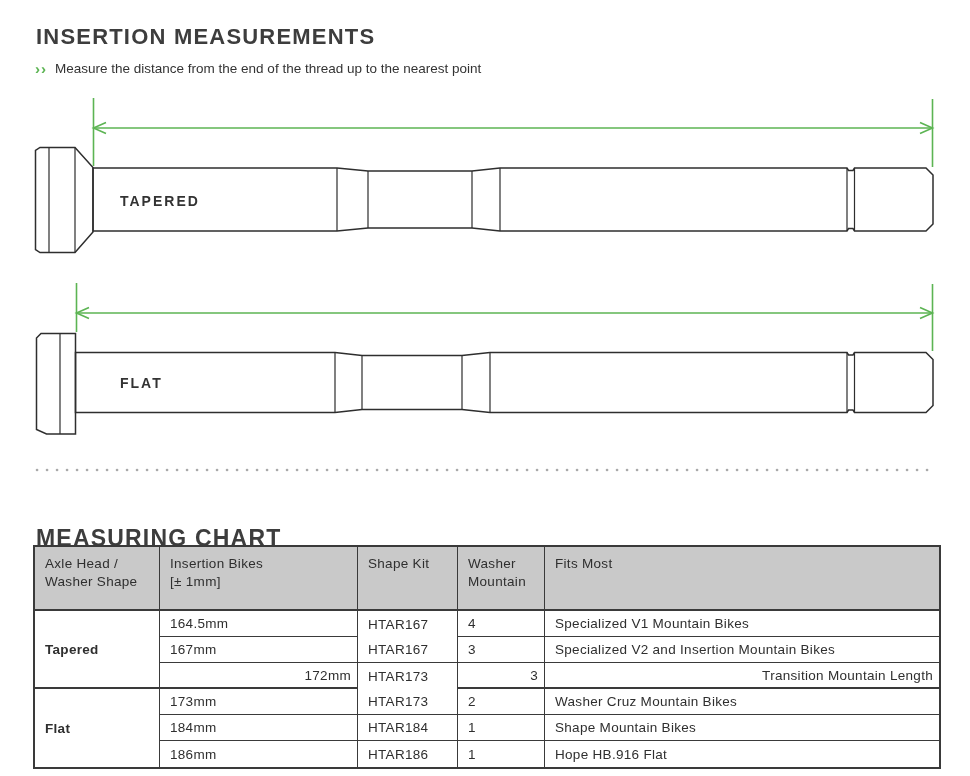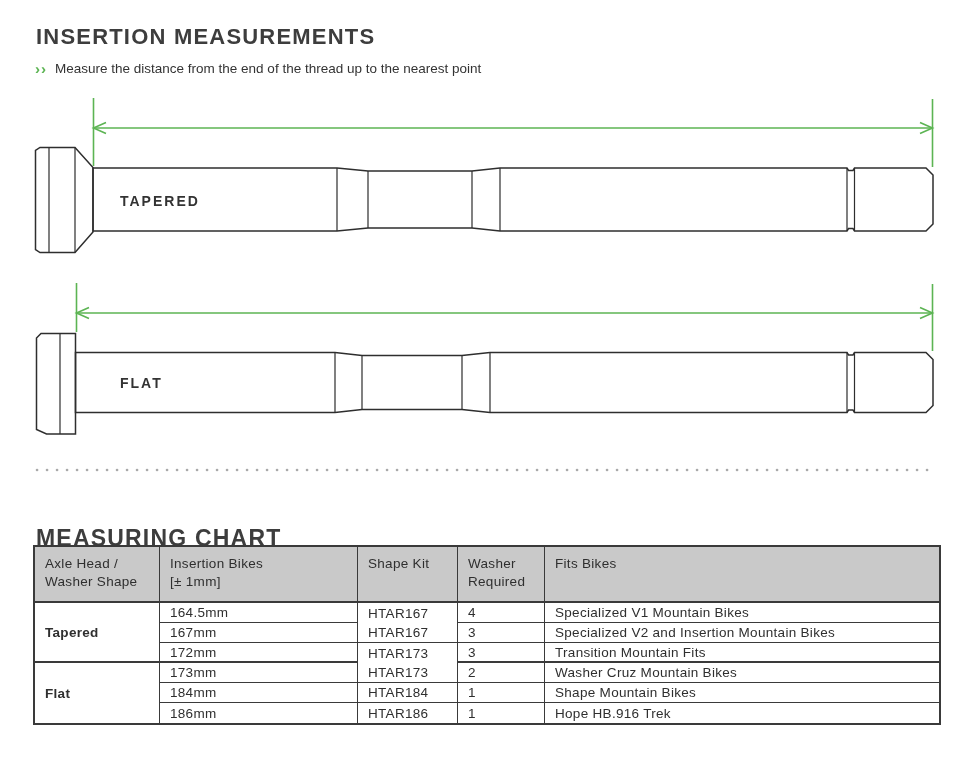--- a/index.html
+++ b/index.html
@@ -51,36 +51,36 @@
     position:absolute;top:545px;left:33px;width:904px;
     border-collapse:separate;border-spacing:0;
     border:2px solid var(--table-border);
     table-layout:fixed;
   }
   .chart-table th{
     background:var(--header-bg);
     text-align:left;vertical-align:top;
     font-weight:400;font-size:13.5px;line-height:1.35;letter-spacing:0.3px;
     color:#2f2f2f;
-    padding:8px 6px 0 10px;height:56px;
+    padding:8px 6px 0 10px;height:64px;
     border-right:1px solid var(--table-border);
     border-bottom:2px solid var(--table-border);
     white-space:pre-line;
   }
   .chart-table td{
     font-size:13.5px;letter-spacing:0.3px;color:#2f2f2f;
-    padding:0 6px 0 10px;height:20px;vertical-align:middle;
+    padding:0 6px 0 10px;height:26px;vertical-align:middle;
     border-right:1px solid var(--table-border);
     border-bottom:1px solid var(--table-border);
     white-space:nowrap;overflow:hidden;
   }
   .chart-table th:last-child,
   .chart-table td:last-child{border-right:0;}
   .chart-table tr:last-child td{border-bottom:0;}
-  .chart-table td.grp-end{border-bottom:2px solid var(--table-border);}
+  .chart-table td.grp-end{border-bottom:2px solid var(--table-border);text-align:right;}
   .chart-table td.kit-nb{border-bottom:0;}
   .chart-table td.c-shape{font-weight:700;}
   .chart-table td.shape-tapered{border-bottom:2px solid var(--table-border);}
   .chart-table td.shape-flat{border-bottom:0;}
 </style>
 </head>
 <body>
 
 <svg class="diagram-svg" width="970" height="485" viewBox="0 0 970 485" aria-hidden="true">
 
@@ -139,57 +139,57 @@
       <col style="width:394px">
   </colgroup>
   <thead>
     <tr>
       <th>Axle Head /
 Washer Shape</th>
       <th>Insertion Bikes
 [± 1mm]</th>
       <th>Shape Kit</th>
       <th>Washer
-Required</th>
-      <th>Fits Bikes</th>
+Mountain</th>
+      <th>Fits Most</th>
     </tr>
   </thead>
   <tbody>
     <tr>
       <td class="c-shape shape-tapered" rowspan="3">Tapered</td>
       <td>164.5mm</td>
       <td class="kit-nb">HTAR167</td>
       <td>4</td>
       <td>Specialized V1 Mountain Bikes</td>
     </tr>
     <tr>
       <td>167mm</td>
       <td>HTAR167</td>
       <td>3</td>
       <td>Specialized V2 and Insertion Mountain Bikes</td>
     </tr>
     <tr>
       <td class="grp-end">172mm</td>
       <td class="kit-nb">HTAR173</td>
       <td class="grp-end">3</td>
-      <td class="grp-end">Transition Mountain Fits</td>
+      <td class="grp-end">Transition Mountain Length</td>
     </tr>
     <tr>
       <td class="c-shape shape-flat" rowspan="3">Flat</td>
       <td>173mm</td>
       <td>HTAR173</td>
       <td>2</td>
       <td>Washer Cruz Mountain Bikes</td>
     </tr>
     <tr>
       <td>184mm</td>
       <td>HTAR184</td>
       <td>1</td>
       <td>Shape Mountain Bikes</td>
     </tr>
     <tr>
       <td>186mm</td>
       <td>HTAR186</td>
       <td>1</td>
-      <td>Hope HB.916 Trek</td>
+      <td>Hope HB.916 Flat</td>
     </tr>
   </tbody>
 </table>
 
 </body></html>

